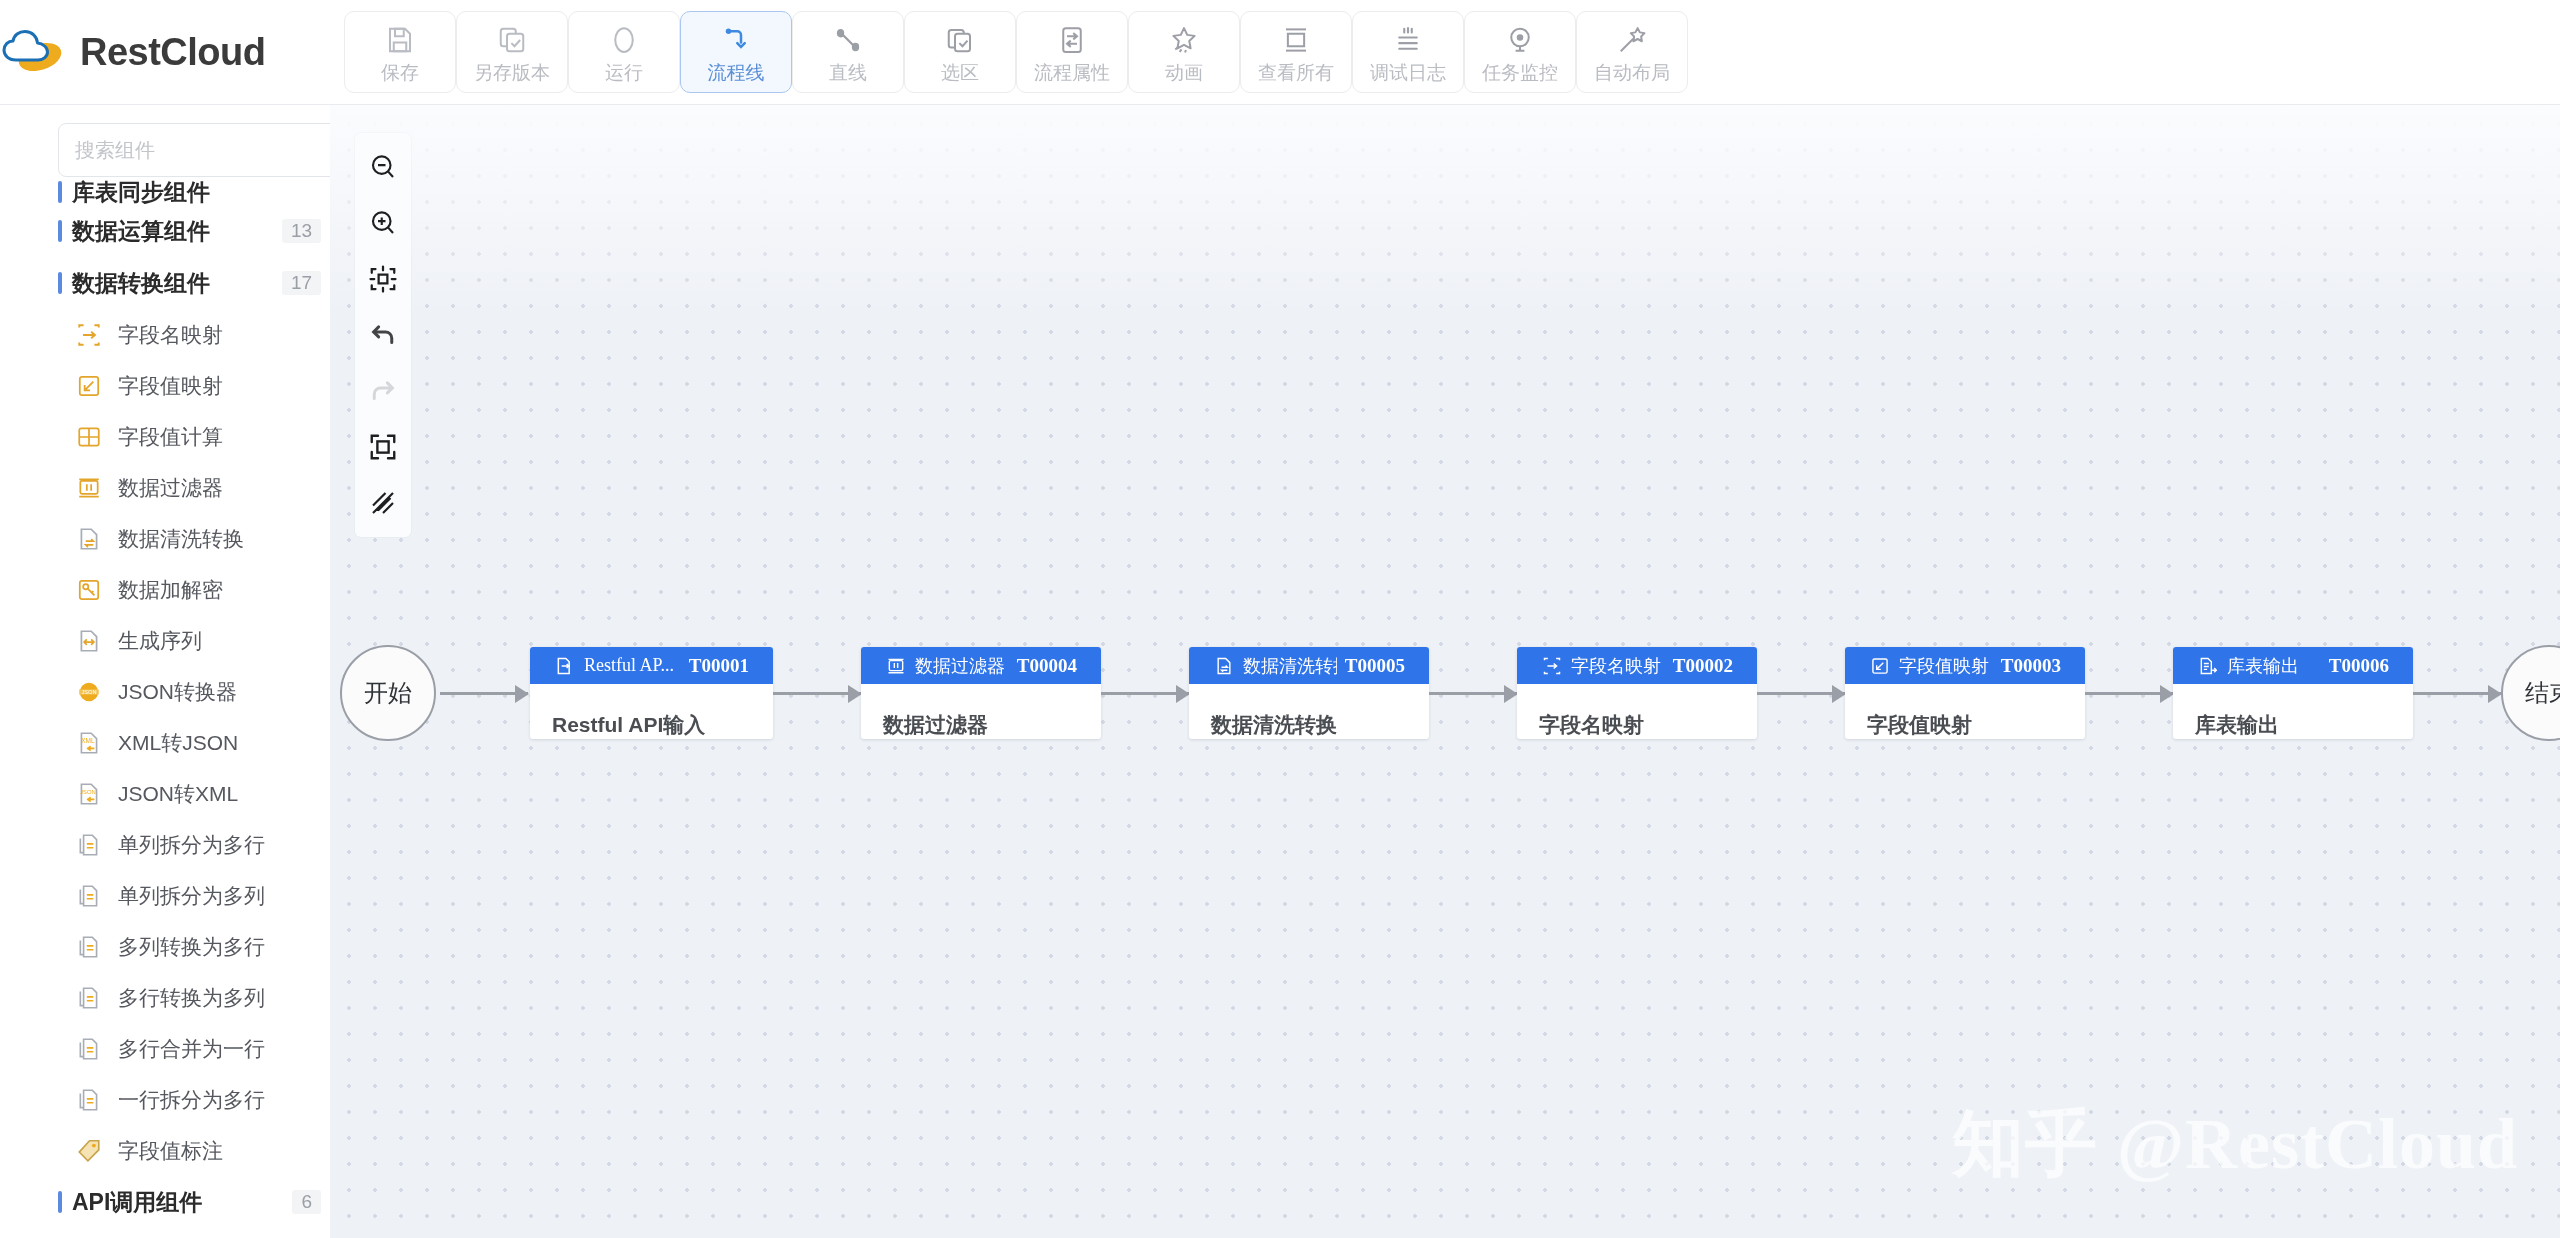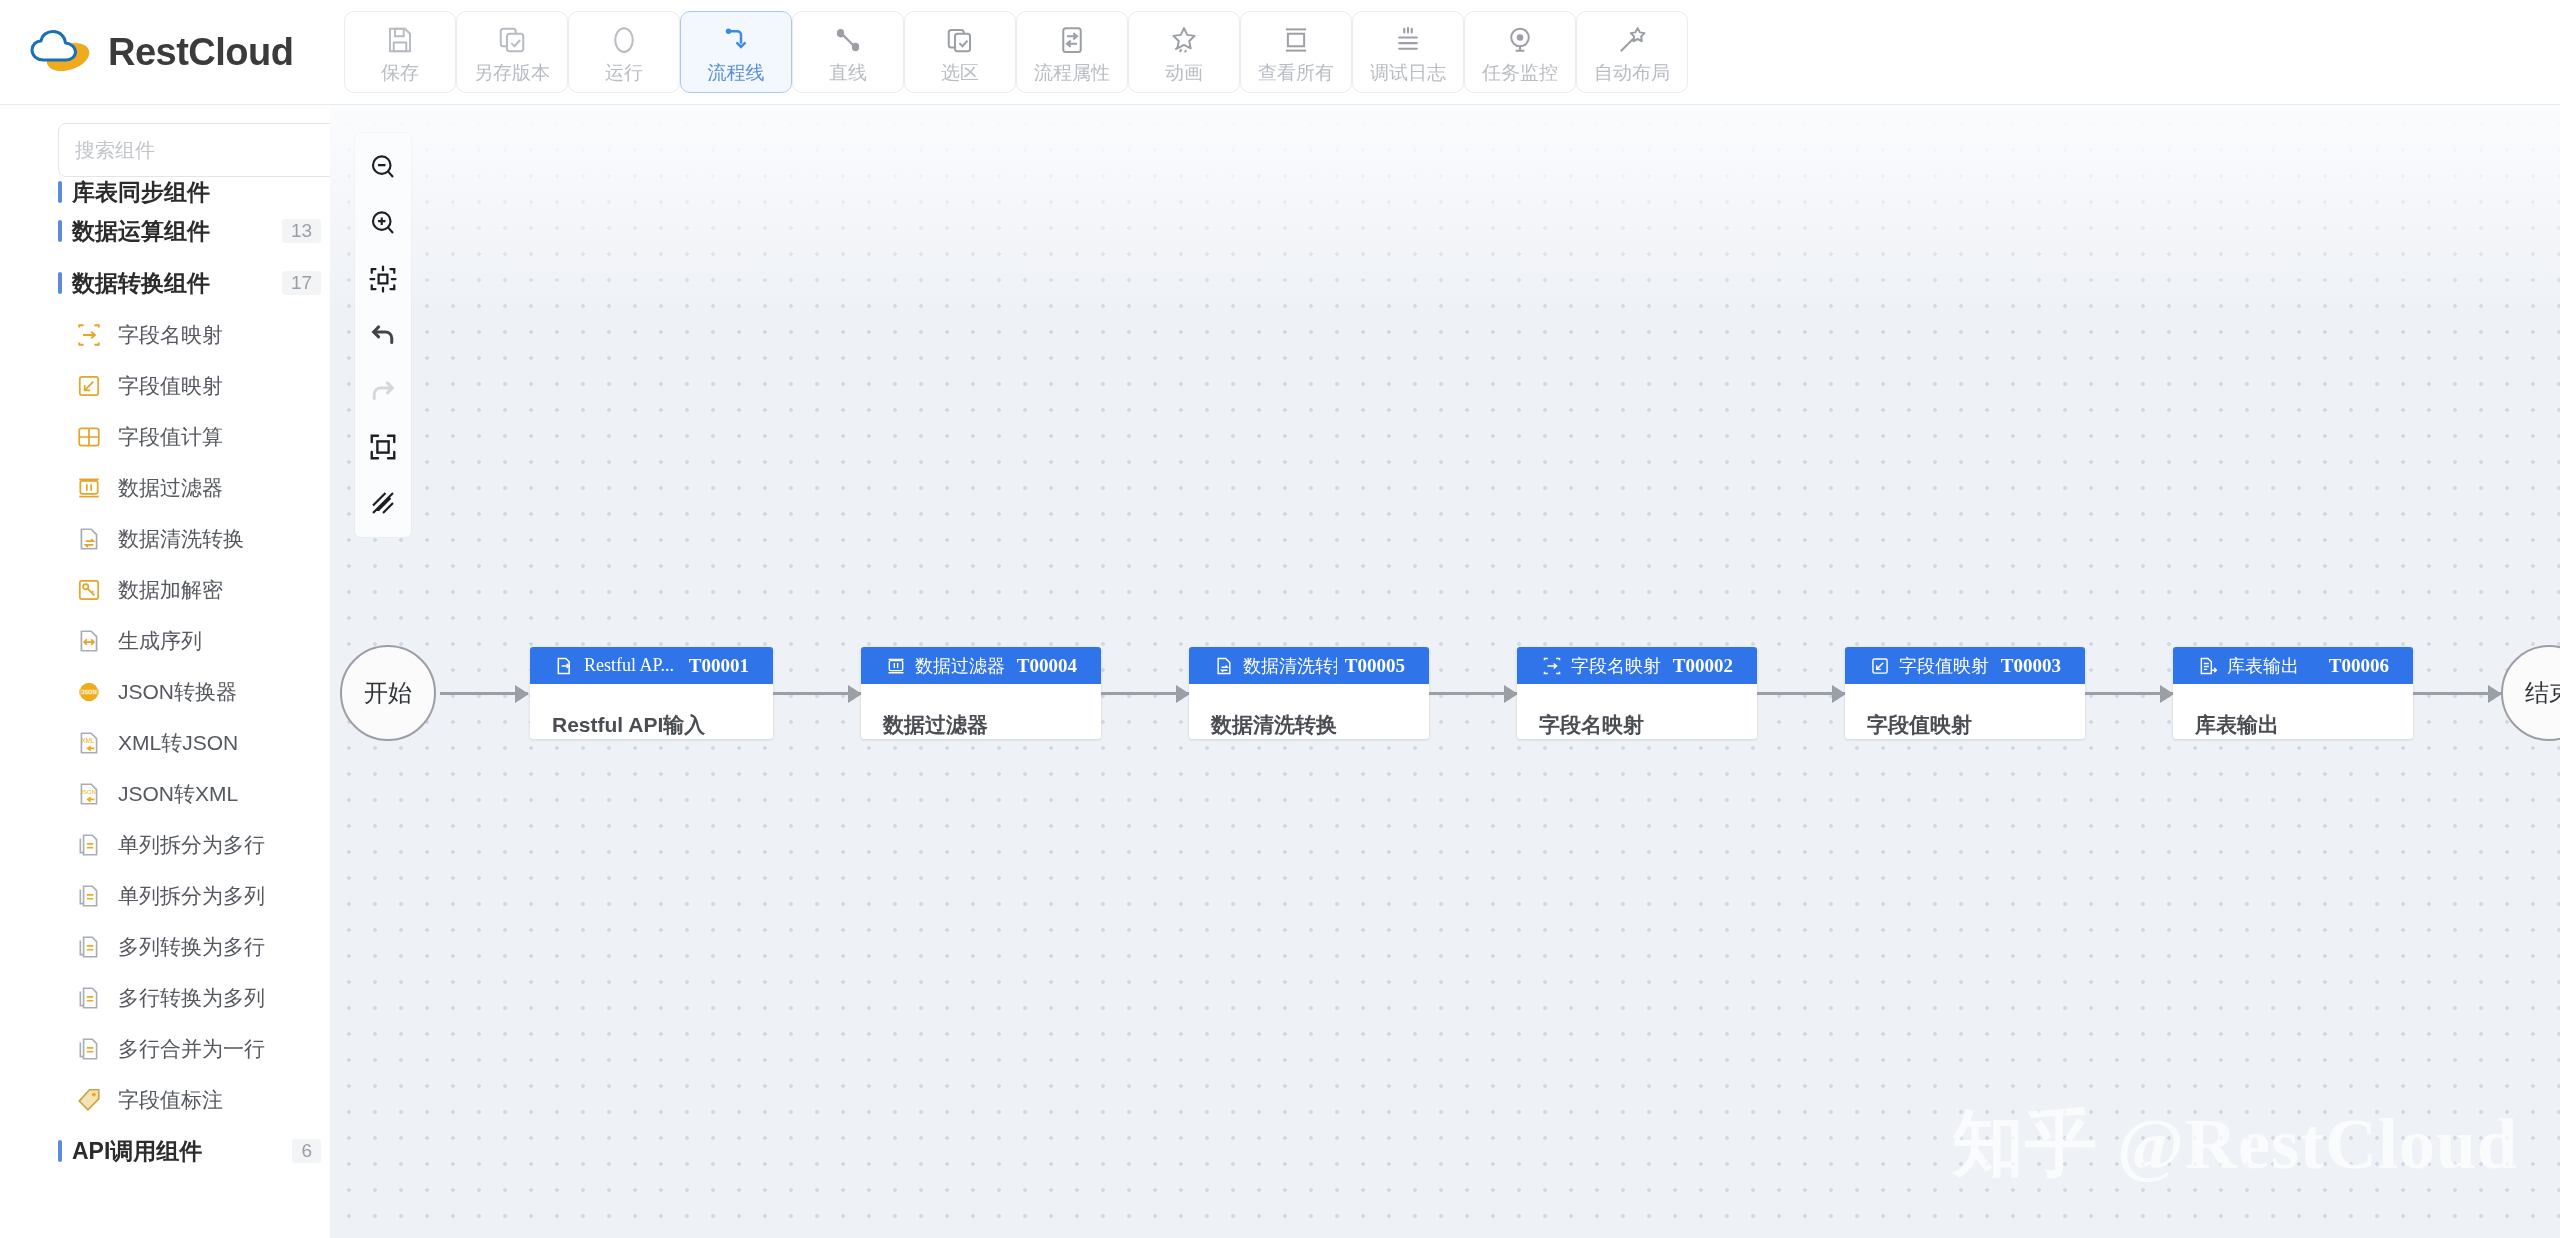--- a/index.html
+++ b/index.html
@@ -9,21 +9,21 @@
     font-family:"Liberation Sans","DejaVu Sans",sans-serif;
     background:#ffffff; overflow:hidden; position:relative;
   }
 
   
   #topbar {
     position:absolute; left:0; top:0; width:2560px; height:105px;
     background:#ffffff; border-bottom:1px solid #e9ebef;
     display:flex; align-items:center;
   }
-  #brand { display:flex; align-items:center; gap:18px; padding-left:28px; width:330px; flex:0 0 330px; }
+  #brand { display:flex; align-items:center; gap:18px; width:330px; flex:0 0 330px; }
   #brand .logo { width:62px; height:52px; position:relative; }
   #brand .logo .disc {
     position:absolute; left:18px; top:18px; width:44px; height:26px;
     background:#eeab1d; border-radius:50%/50%;
     transform:rotate(-18deg);
   }
   #brand .logo .cloud {
     position:absolute; left:2px; top:4px; width:48px; height:34px;
   }
   #brand .brandname {
@@ -453,20 +453,30 @@
   </div>
   <div class="comp">
     <span class="cicon">
       <svg width="26" height="26" viewBox="0 0 24 24" fill="none" stroke="#a8adb5" stroke-width="1.5">
         <path d="M7 3h8l4 4v14H7z"></path>
           <path d="M4 6v13h3"></path>
           <path d="M10 11h6M10 14.5h6" stroke="#eeab1d"></path>
       </svg>
     </span>
     <span class="clabel">多行合并为一行</span>
+  </div>
+  <div class="comp">
+    <span class="cicon">
+      <svg width="26" height="26" viewBox="0 0 24 24" fill="none" stroke="#a8adb5" stroke-width="1.5">
+        <path d="M7 3h8l4 4v14H7z"></path>
+          <path d="M4 6v13h3"></path>
+          <path d="M10 11h6M10 14.5h6" stroke="#eeab1d"></path>
+      </svg>
+    </span>
+    <span class="clabel">一行拆分为多行</span>
   </div>
   <div class="comp">
     <span class="cicon">
       <svg width="26" height="26" viewBox="0 0 24 24" fill="none" stroke="#c8a34a" stroke-width="1.5">
         <path d="M12.5 2.5H21v8.5L11 21 3 13z" fill="#f6e3b4"></path>
           <circle cx="16.5" cy="7" r="1.8" fill="#eeab1d" stroke="none"></circle>
       </svg>
     </span>
     <span class="clabel">字段值标注</span>
   </div>

